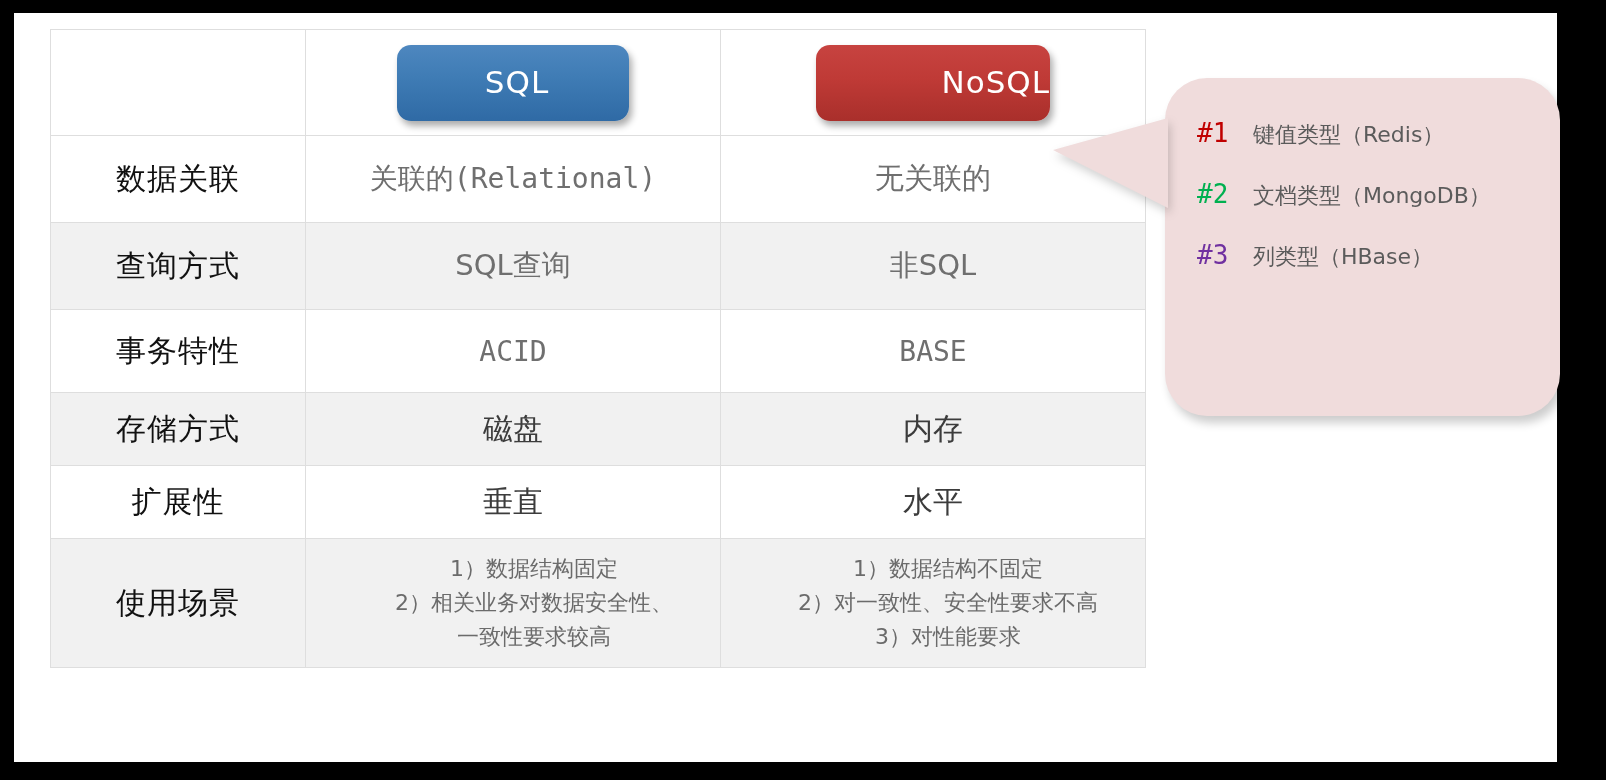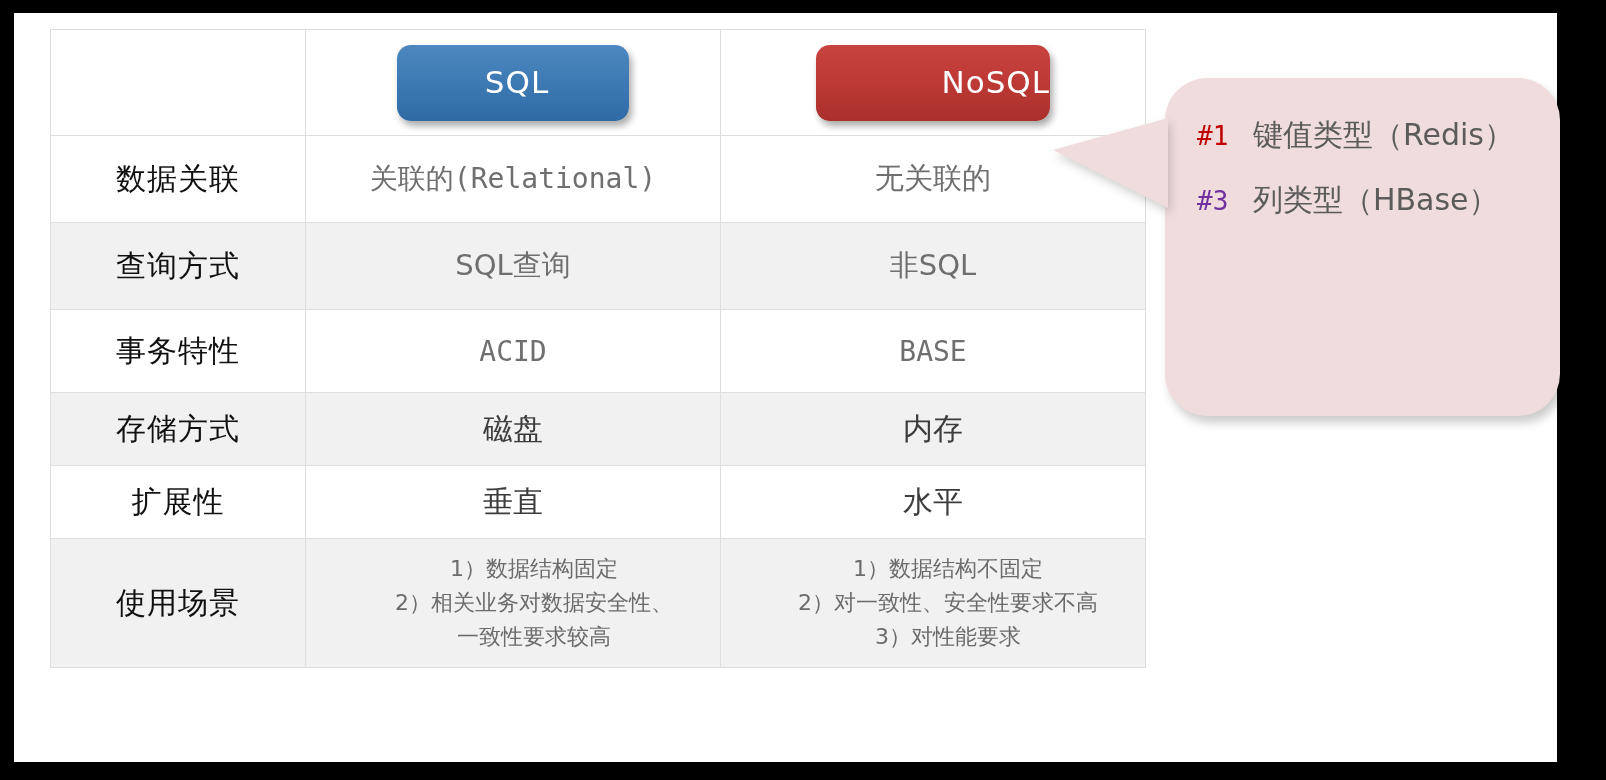--- a/index.html
+++ b/index.html
@@ -141,21 +141,21 @@
     font-size:26px;
     line-height:1;
     margin-bottom:35px;
     white-space:nowrap;
     font-family:"DejaVu Sans Mono","Liberation Mono",monospace;
   }
   .bnum{font-weight:normal;margin-right:9px;}
   .btext{
     color:#5b5b5b;
     font-family:"DejaVu Sans","Liberation Sans",sans-serif;
-    font-size:30px;
+    font-size:22px;
   }
 </style>
 </head>
 <body>
 
 <div id="slide">
 
   <table id="compare-table">
     <colgroup>
       <col class="col-attr">
@@ -220,19 +220,23 @@
 
   <div id="callout">
     <div id="bubble-body" style="background: rgb(240, 220, 220);"></div>
     <div id="bubble-tail" style="border-right-color: rgb(240, 220, 220);"></div>
     <div id="bubble-list">
       <div class="blist-item">
         <span class="bnum" style="color: rgb(192, 0, 0);">#1</span>
         <span class="btext">键值类型（Redis）</span>
       </div>
       <div class="blist-item">
+        <span class="bnum" style="color: rgb(0, 176, 80);">#2</span>
+        <span class="btext">文档类型（MongoDB）</span>
+      </div>
+      <div class="blist-item">
         <span class="bnum" style="color: rgb(112, 48, 160);">#3</span>
         <span class="btext">列类型（HBase）</span>
       </div>
     </div>
   </div>
 
 </div>
 
 </body></html>

